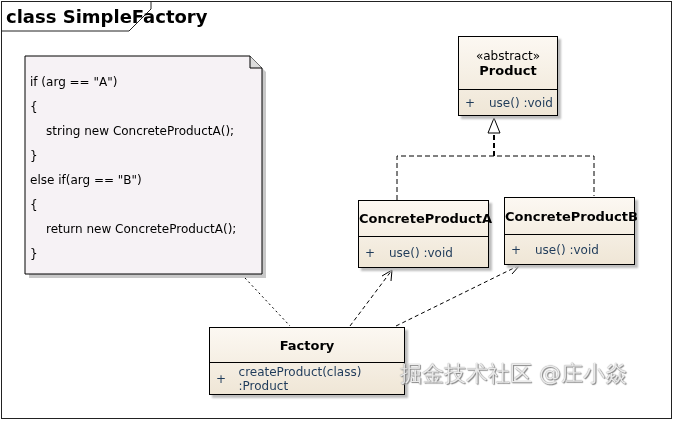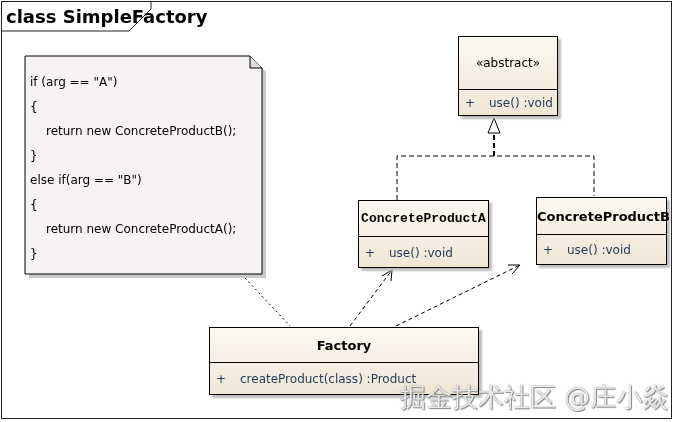--- a/index.html
+++ b/index.html
@@ -9,21 +9,21 @@
   .frame-title { position:absolute; left:6px; top:6px; font-size:18px; font-weight:bold; color:#000; }
   .cls { position:absolute; border:1px solid #000; background:linear-gradient(180deg,#fcf8f2 0%,#efe6d6 100%); box-shadow:3px 3px 2px #bdbdbd; box-sizing:border-box; }
   .cls .head { border-bottom:1px solid #000; text-align:center; font-size:13px; font-weight:bold; color:#000; display:flex; flex-direction:column; justify-content:center; }
   .cls .stereo { font-weight:normal; font-size:12px; }
   .cls .ops { font-size:12px; color:#1f3b5a; padding-left:6px; display:flex; align-items:center; }
   .cls .ops .vis { width:24px; }
   .cls .ops .op-it { }
   .note-text { position:absolute; left:30px; top:70px; font-size:12px; color:#000; line-height:24.5px; }
   .note-text .ind { padding-left:16px; }
   svg.lines { position:absolute; left:0; top:0; }
-  .wm { position:absolute; left:400px; top:380px; font-size:26px; color:rgba(255,255,255,0.85); text-shadow:0 0 1px #666, 1px 1px 1px #888; white-space:nowrap; }
+  .wm { position:absolute; left:400px; top:359px; font-size:22px; color:rgba(255,255,255,0.85); text-shadow:0 0 1px #666, 1px 1px 1px #888; white-space:nowrap; }
 </style>
 </head>
 <body>
 
 <div class="frame"></div>
 <svg class="frame-tab" width="160" height="32">
   <path d="M0 30 L128 30 L150 8 L150 0" fill="none" stroke="#222" stroke-width="1"></path>
 </svg>
 <div class="frame-title">class SimpleFactory</div>
 
@@ -43,59 +43,60 @@
   <g>
     <path d="M27 58 L27 276 L264 276 L264 70 L252 58 Z" fill="#4a4a4a" opacity="0.3" transform="translate(2,2)"></path>
     <path d="M25 56 L25 274 L262 274 L262 68 L250 56 Z" fill="#f6f2f5" stroke="#000"></path>
     <path d="M250 56 L250 68 L262 68" fill="#ddd" stroke="#000"></path>
   </g>
 </svg>
 
 <div class="note-text">
   <div>if (arg == "A")</div>
   <div>{</div>
-  <div class="ind">return new ConcreteProductB();</div>
+  <div class="ind">string new ConcreteProductA();</div>
   <div>}</div>
   <div>else if(arg == "B")</div>
   <div>{</div>
   <div class="ind">return new ConcreteProductA();</div>
   <div>}</div>
 </div>
 
 <div class="cls" style="left:458px; top:36px; width:100px; height:80px;">
   <div class="head" style="height:52px;">
     <div class="stereo">«abstract»</div>
+    <div>Product</div>
   </div>
   <div class="ops" style="height:26px;">
     <span class="vis">+</span>
     <span class="op-it">use()  :void</span>
   </div>
 </div>
 
 <div class="cls" style="left:358px; top:200px; width:131px; height:68px;">
-  <div class="head" style="height:35px;font-family:Liberation Mono, monospace;">
+  <div class="head" style="height:35px;">
     <div>ConcreteProductA</div>
   </div>
   <div class="ops" style="height:31px;">
     <span class="vis">+</span>
     <span class="op-it">use()  :void</span>
   </div>
 </div>
 
-<div class="cls" style="left:536px; top:197px; width:131px; height:68px;">
+<div class="cls" style="left:504px; top:197px; width:131px; height:68px;">
   <div class="head" style="height:36px;">
     <div>ConcreteProductB</div>
   </div>
   <div class="ops" style="height:30px;">
     <span class="vis">+</span>
     <span class="op-it">use()  :void</span>
   </div>
 </div>
 
-<div class="cls" style="left:209px; top:327px; width:270px; height:68px;">
+<div class="cls" style="left:209px; top:327px; width:196px; height:68px;">
   <div class="head" style="height:34px;">
     <div>Factory</div>
   </div>
   <div class="ops" style="height:32px; color:#1f3b5a;">
     <span class="vis">+</span>
     <span>createProduct(class)  :Product</span>
   </div>
 </div>
 
 <div class="wm">掘金技术社区 @庄小焱</div>

